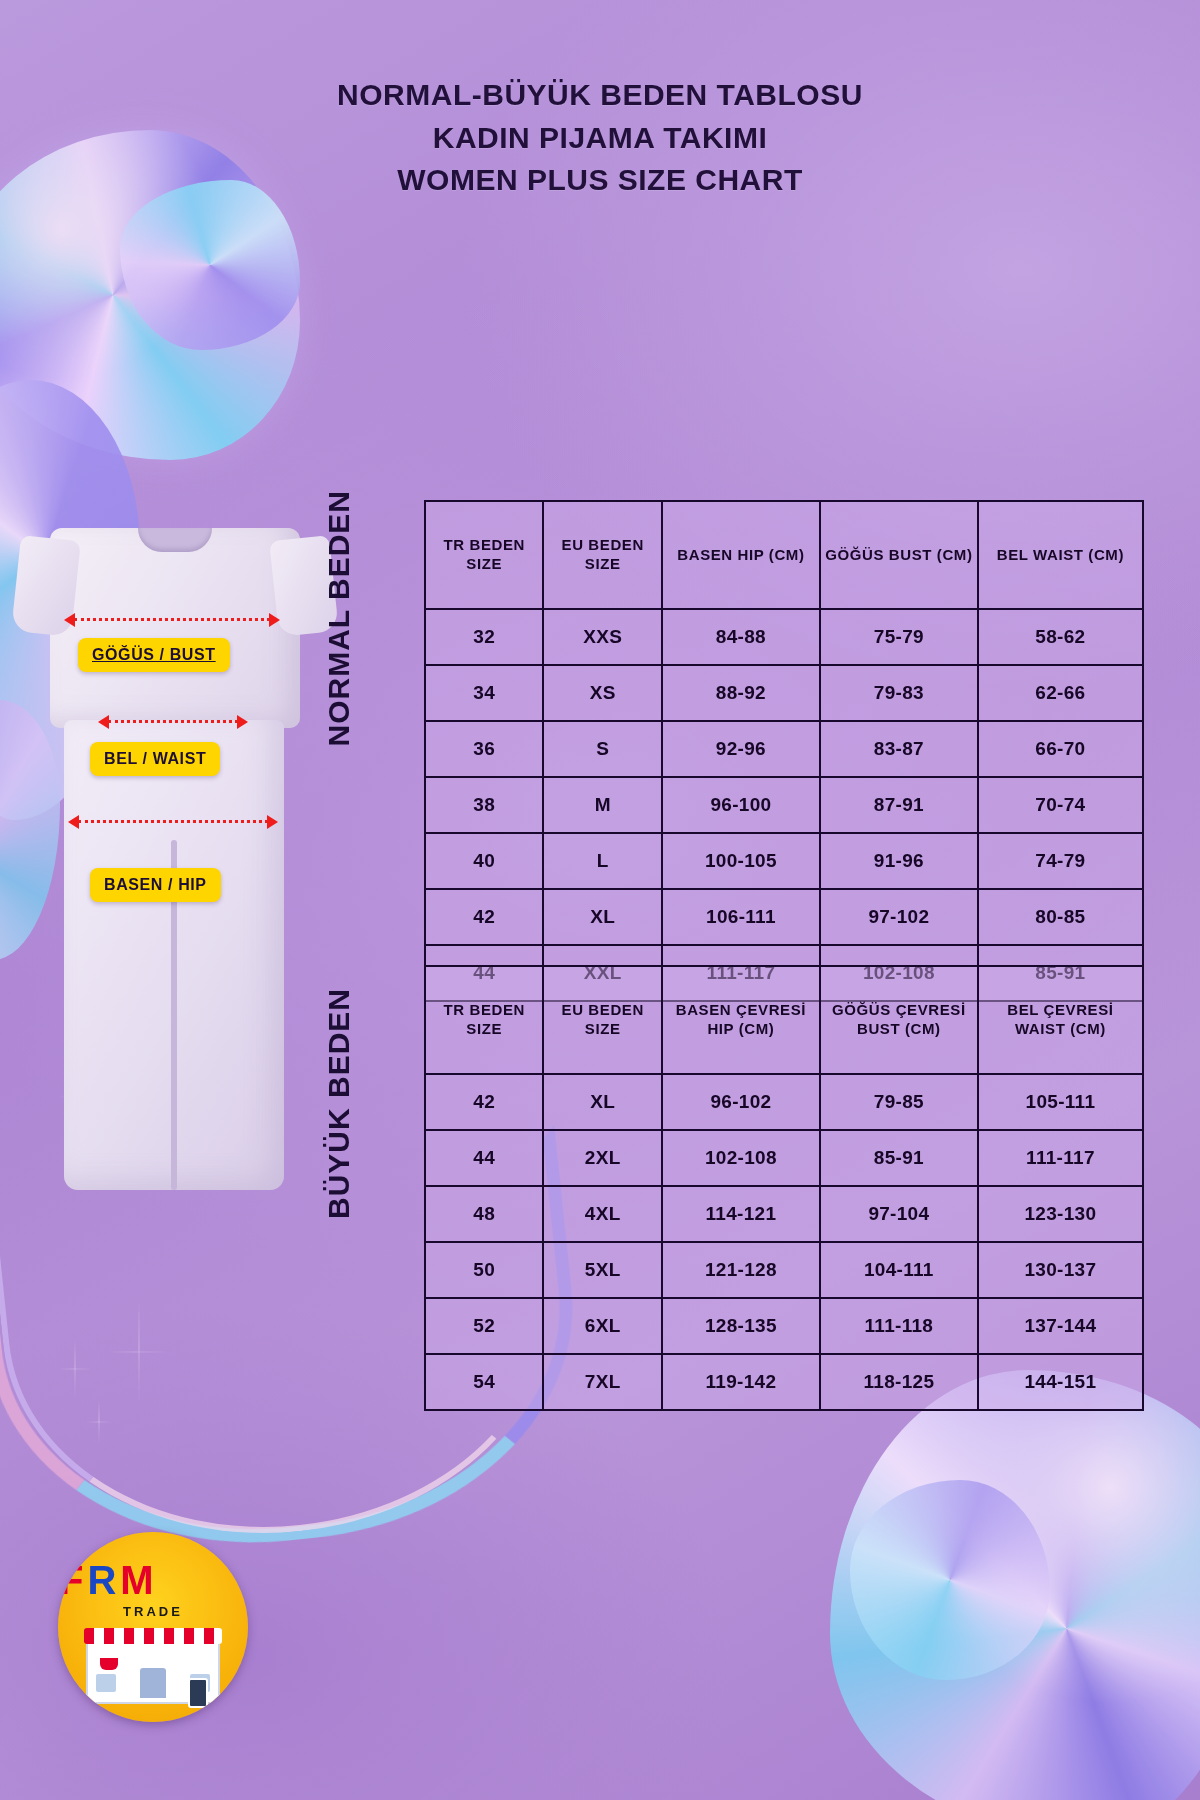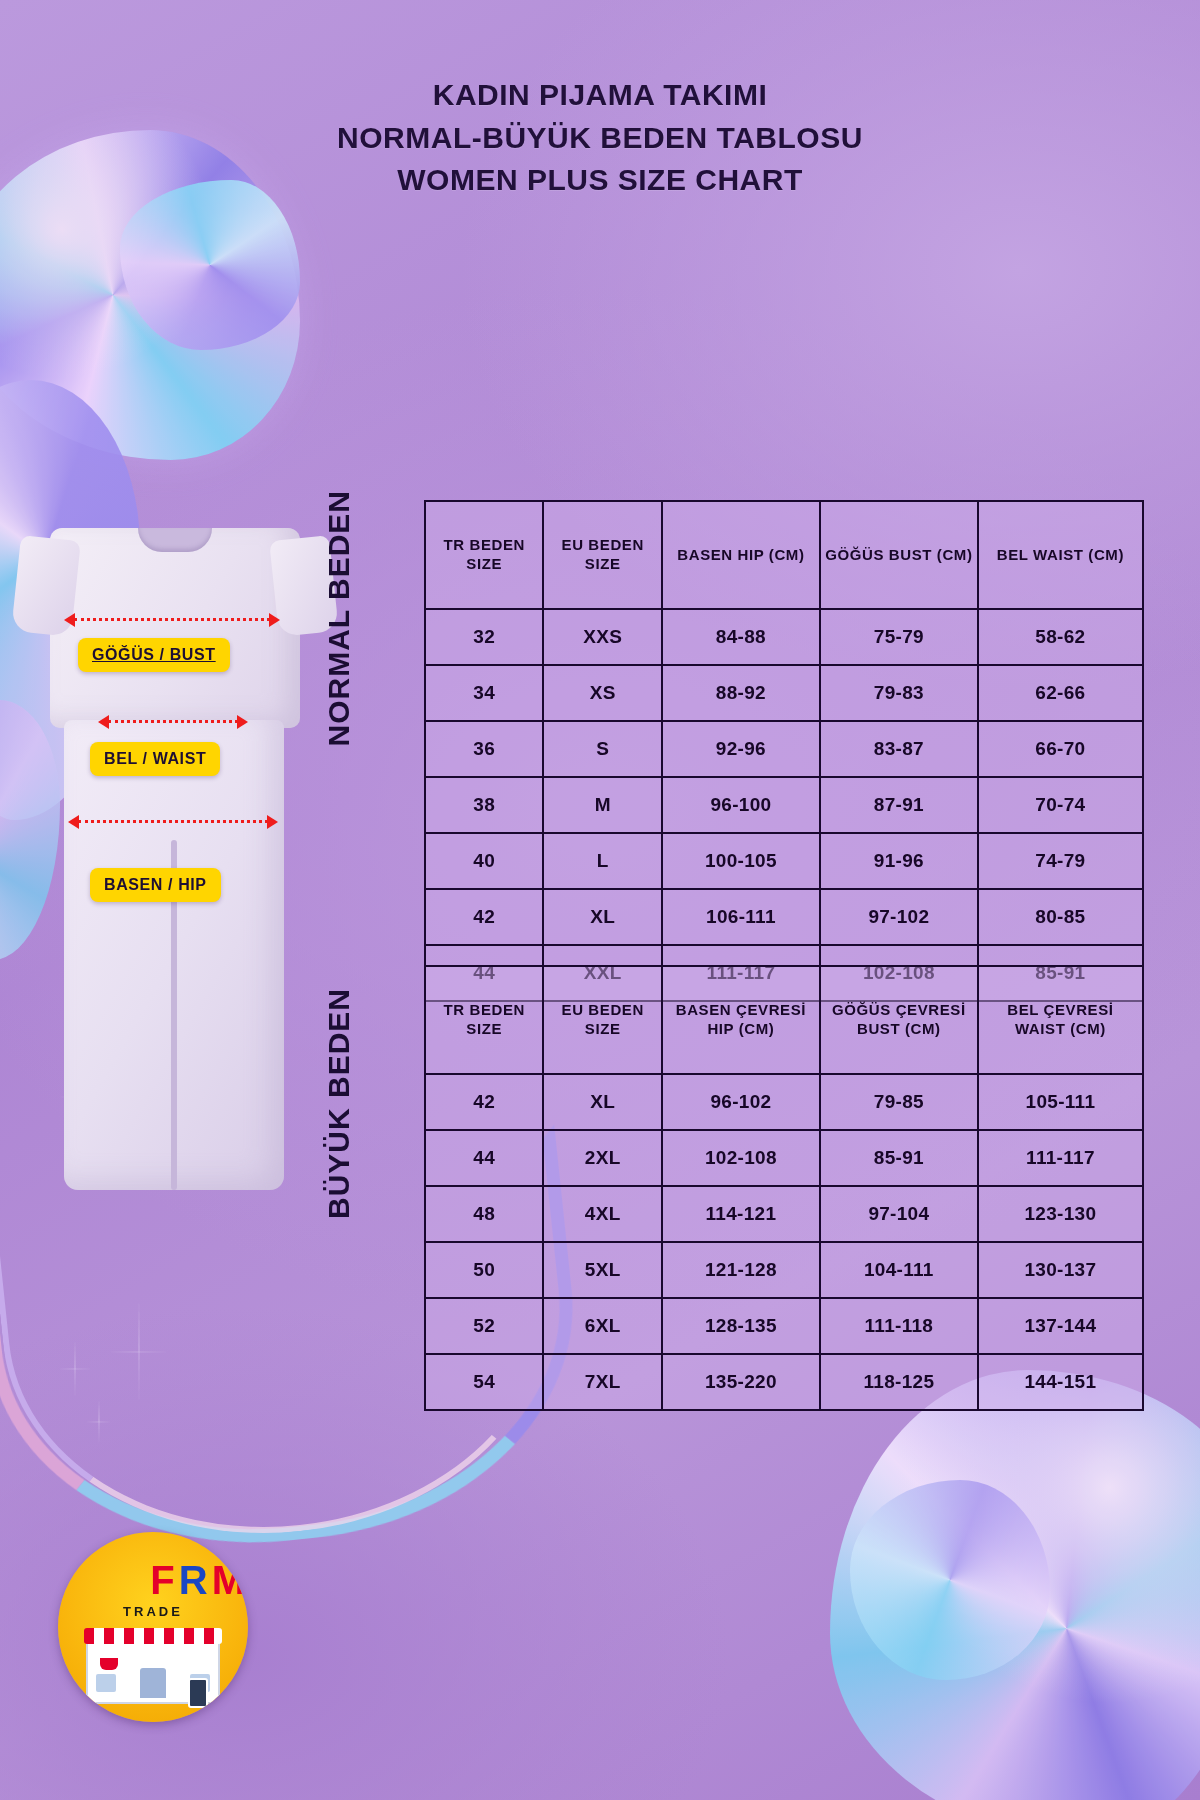--- a/index.html
+++ b/index.html
@@ -282,21 +282,21 @@
     width: 190px;
     height: 190px;
     border-radius: 50%;
     background: radial-gradient(circle at 50% 38%, #ffd21e 0%, #f9b50c 60%, #f0a500 100%);
     box-shadow: 0 3px 10px rgba(60,25,90,0.35);
     overflow: hidden;
   }
   .logo-letters {
     position: absolute;
     left: 0; right: 0; top: 26px;
-    text-align: right;
+    text-align: left;
     font-size: 40px;
     font-weight: 700;
     letter-spacing: 2px;
   }
   .logo-letters span { padding: 0 1px; }
   .l-f { color: #e4002b; }
   .l-r { color: #1a47c4; }
   .l-m { color: #e4002b; }
   .logo-trade {
     position: absolute;
@@ -368,22 +368,22 @@
   <div class="blob blob-br2"></div>
   <div class="ribbon"></div>
   <div class="ribbon2"></div>
 
   <div class="sp" style="left:58px; top:1058px; width:46px; height:78px;"></div>
   <div class="sp" style="left:108px; top:1300px; width:62px; height:104px;"></div>
   <div class="sp" style="left:58px; top:1340px; width:34px; height:58px;"></div>
   <div class="sp" style="left:86px; top:1400px; width:26px; height:44px;"></div>
 
   <div class="titles">
+    <div>NORMAL-BÜYÜK BEDEN TABLOSU</div>
     <div>KADIN PIJAMA TAKIMI</div>
-    <div>NORMAL-BÜYÜK BEDEN TABLOSU</div>
     <div>WOMEN PLUS SIZE CHART</div>
   </div>
 
   <div class="garment">
     <div class="tshirt">
       <div class="sleeve-l"></div>
       <div class="sleeve-r"></div>
       <div class="collar"></div>
     </div>
     <div class="pants">
@@ -510,21 +510,21 @@
           <tr>
             <td class="col-tr">52</td>
             <td class="col-eu">6XL</td>
             <td class="col-hip">128-135</td>
             <td class="col-bust">111-118</td>
             <td class="col-waist">137-144</td>
           </tr>
           <tr>
             <td class="col-tr">54</td>
             <td class="col-eu">7XL</td>
-            <td class="col-hip">135-220</td>
+            <td class="col-hip">119-142</td>
             <td class="col-bust">118-125</td>
             <td class="col-waist">144-151</td>
           </tr>
         </tbody>
     </table>
   </div>
 
   <div class="logo">
     <div class="logo-letters">
       <span class="l-f">F</span><span class="l-r">R</span><span class="l-m">M</span>

